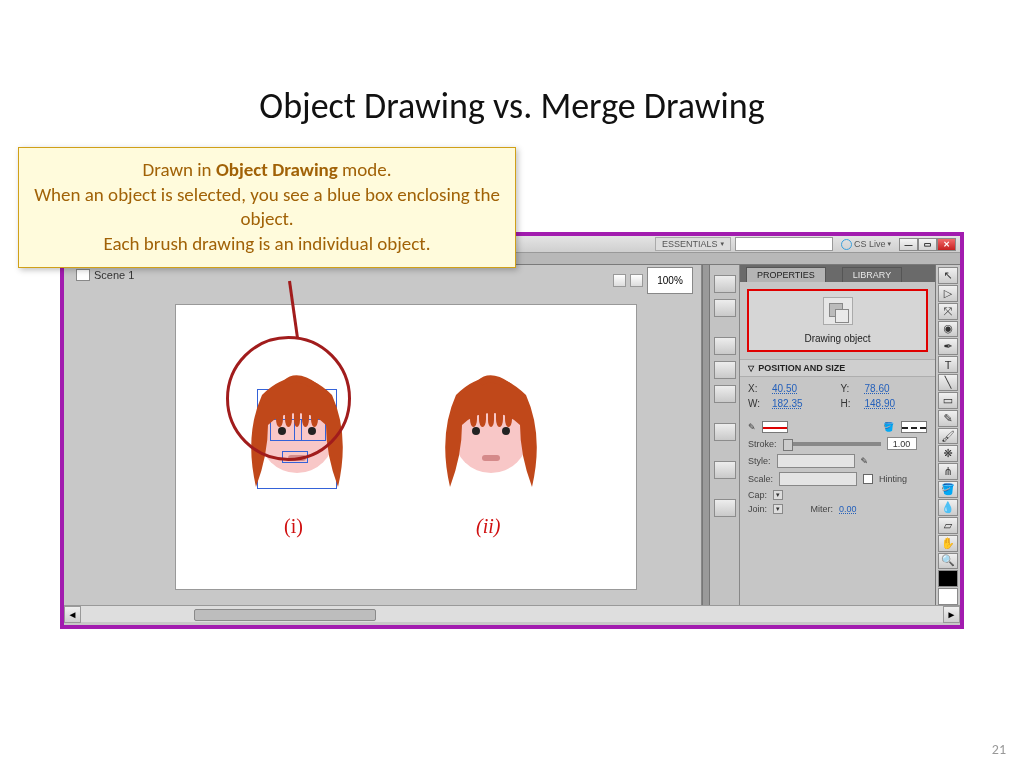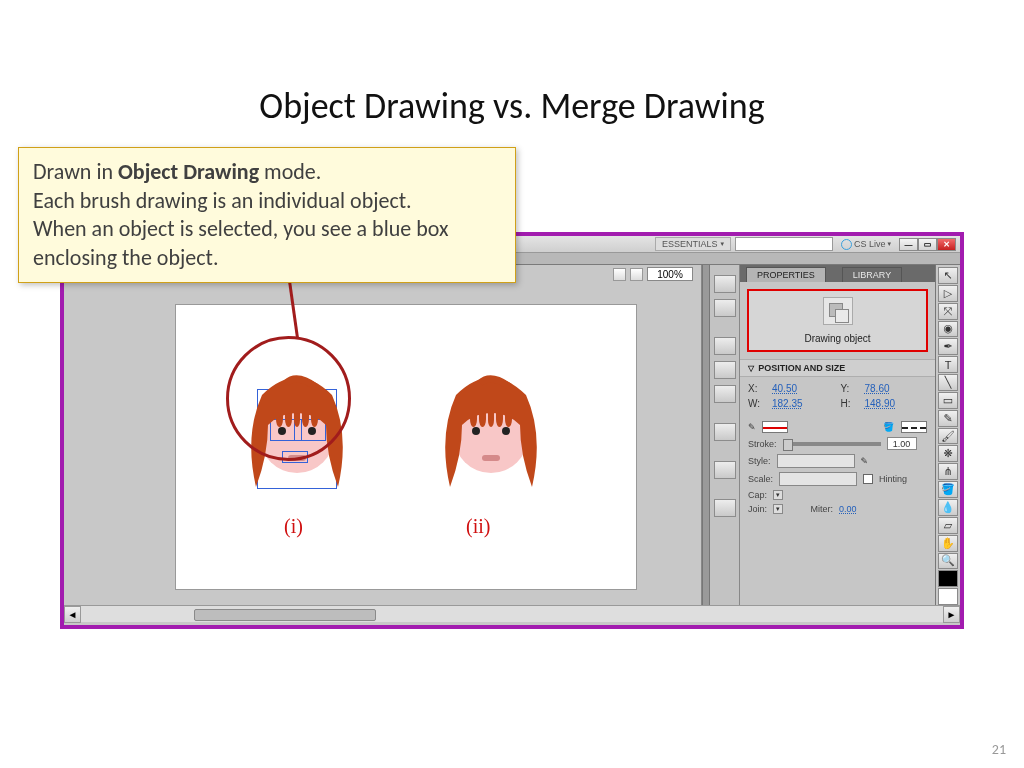--- a/index.html
+++ b/index.html
@@ -2,21 +2,21 @@
 <html><head>
 <meta charset="utf-8">
 <style>
   * { box-sizing: border-box; }
   html, body { margin:0; padding:0; width:1024px; height:768px; font-family: Calibri, Arial, sans-serif; background:#fff; }
   .slide { width:1024px; height:768px; position:relative; }
   .title { position:absolute; top:60px; left:0; width:100%; text-align:center; font-size:36px; font-weight:400; color:#111; }
   .callout {
     position:absolute; top:147px; left:18px; width:498px;
     background:#fffbdc; border:1px solid #d0a018; box-shadow:2px 2px 6px rgba(0,0,0,.25);
-    padding:10px 14px; font-size:22px; line-height:1.3; color:#404040; z-index:10;
+    padding:10px 14px; font-size:19px; line-height:1.3; color:#a16207; z-index:10;text-align:center;
   }
   .pagenum { position:absolute; bottom:10px; right:18px; font-size:14px; color:#999; }
 
   
   .app { position:absolute; left:60px; top:232px; width:904px; height:397px; background:#c8c8c8; border:4px solid #a21caf; }
   .titlebar { height:17px; background:linear-gradient(#e4e4e4,#cfcfcf); border-bottom:1px solid #999; position:relative; }
   .titlebar .right { position:absolute; right:4px; top:1px; display:flex; gap:4px; align-items:center; }
   .workspace-btn { font:9px Arial; color:#555; padding:1px 6px; border:1px solid #aaa; background:#ddd; display:flex; align-items:center; gap:3px; }
   .workspace-btn::after { content:"▾"; font-size:7px; }
   .search-box { width:98px; height:14px; background:#fff; border:1px solid #999; }
@@ -29,21 +29,21 @@
   .wb span{ font-size:8px; }
 
   .menubar { height:12px; background:#b8b8b8; border-bottom:1px solid #7a7a7a; }
 
   .body-row { display:flex; height:340px; }
   .stage-col { flex:1; background:#c8c8c8; border-right:1px solid #888; position:relative; }
   .scene-tab { position:absolute; left:12px; top:4px; font:11px Tahoma, Arial; color:#333; display:flex; align-items:center; gap:4px; }
   .scene-tab::before { content:""; width:12px; height:10px; background:#fff; border:1px solid #888; display:inline-block; }
   .zoom-grp { position:absolute; right:8px; top:2px; display:flex; gap:4px; align-items:center; }
   .zoom-grp .icn { width:13px; height:13px; border:1px solid #999; background:linear-gradient(#fff,#ddd); }
-  .zoom-grp input { width:46px; height:14px; font:10px Arial; border:1px solid #888; text-align:center; background:#fff; }
+  .zoom-grp input { width:46px; height:27px; font:10px Arial; border:1px solid #888; text-align:center; background:#fff; }
   .canvas { position:absolute; left:112px; top:40px; width:460px; height:284px; background:#fff; box-shadow:0 0 0 1px #999; }
 
   
   .face { position:absolute; width:110px; height:140px; }
   .face .skin { position:absolute; left:18px; top:34px; width:74px; height:74px; border-radius:50%; background:#f8c7c7; }
   .face svg { position:absolute; left:0; top:0; }
   .eyes { position:absolute; left:36px; top:62px; width:38px; height:10px; display:flex; justify-content:space-between; }
   .eye { width:8px; height:8px; background:#222; border-radius:50%; }
   .mouth { position:absolute; left:46px; top:90px; width:18px; height:6px; background:#d58a8a; border-radius:3px; }
   .bangs { position:absolute; left:34px; top:46px; width:42px; height:16px; display:flex; gap:2px; }
@@ -105,22 +105,22 @@
 </head>
 <body>
 <div class="slide">
 
 <h1 class="title">Object Drawing vs. Merge Drawing</h1>
 
 <div class="callout">
   <div>
     <span>Drawn in </span><b>Object Drawing</b><span> mode.</span>
   </div>
+  <div>When an object is selected, you see a blue box enclosing the object.</div>
   <div>Each  brush drawing is an individual object.</div>
-  <div>When an object is selected, you see a blue box enclosing the object.</div>
 </div>
 
 <div class="app">
   <div class="titlebar">
     <div class="right">
       <div class="workspace-btn">ESSENTIALS</div>
       <div class="search-box"></div>
       <div class="cs-live">CS Live</div>
       <div class="win-btns">
         <div class="wb">
@@ -188,21 +188,21 @@
                 <div class="eye"></div>
                 <div class="eye"></div>
               </div>
           <div class="mouth"></div>
           <svg width="110" height="130">
             <path d="M20,30 Q55,-5 90,30 Q108,70 96,122 Q84,90 84,60 Q72,48 55,48 Q38,48 26,60 Q26,90 14,122 Q2,70 20,30 Z" fill="#c0481a"></path>
             <path d="M44,18 Q55,8 74,22" stroke="#c0481a" stroke-width="7" fill="none"></path>
           </svg>
         </div>
         <div class="label-red" style="left:108px; top:210px;">(i)</div>
-        <div class="label-red" style="left:290px; top:210px;">(ii)</div>
+        <div class="label-red" style="left:300px; top:210px;font-style:italic;">(ii)</div>
       </div>
     </div>
 
     <div class="rt-collapse"></div>
 
     <div class="dock">
       <div class="btn"></div>
       <div class="btn"></div>
       <div class="sep"></div>
       <div class="btn"></div>

